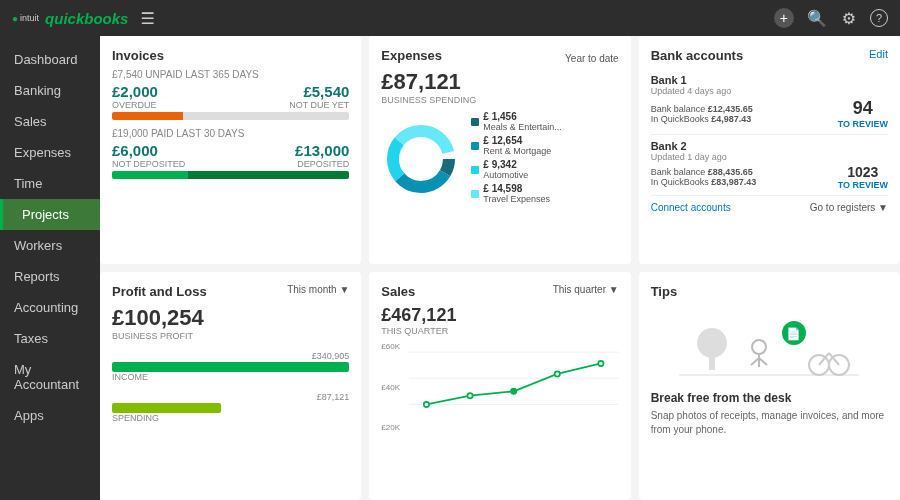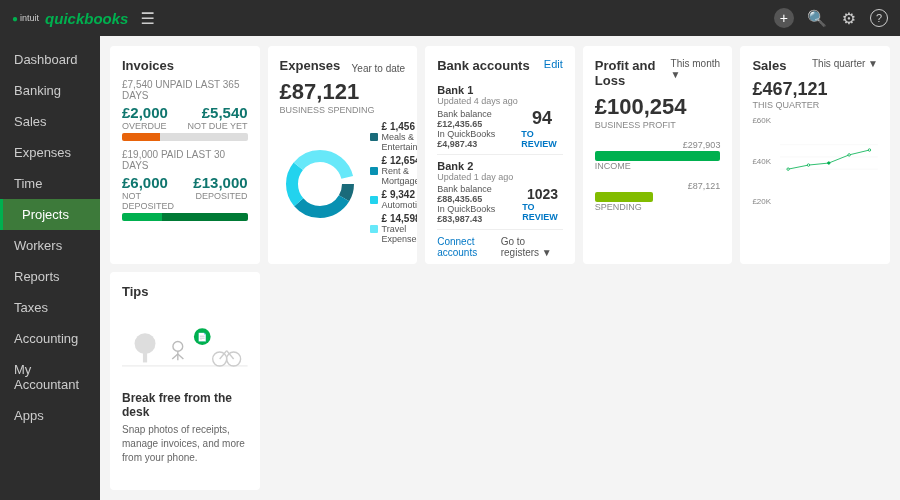--- a/index.html
+++ b/index.html
@@ -41,23 +41,22 @@
       color: #fff;
       background: #3d7a3a;
       border-left: 3px solid #00b04f;
       padding-left: 19px;
     }
 
     
     .content {
       flex: 1;
       overflow: hidden;
-      padding: 10px;
       display: grid;
-      grid-template-columns: 1fr 1fr 1fr 1fr 1fr;
+      grid-template-columns: 1fr 1fr 1fr;
       grid-template-rows: 1fr 1fr;
       gap: 8px;
     }
 
     .card {
       background: #fff;
       border-radius: 4px;
       padding: 12px;
       overflow: hidden;
     }
@@ -165,22 +164,22 @@
 
   <div class="sidebar">
     <div class="sidebar-item">Dashboard</div>
     <div class="sidebar-item">Banking</div>
     <div class="sidebar-item">Sales</div>
     <div class="sidebar-item">Expenses</div>
     <div class="sidebar-item">Time</div>
     <div class="sidebar-item active">Projects</div>
     <div class="sidebar-item">Workers</div>
     <div class="sidebar-item">Reports</div>
+    <div class="sidebar-item">Accounting</div>
     <div class="sidebar-item">Taxes</div>
-    <div class="sidebar-item">Accounting</div>
     <div class="sidebar-item">My Accountant</div>
     <div class="sidebar-item">Apps</div>
   </div>
 
   <div class="content">
 
     <div class="card">
       <div class="card-title">Invoices</div>
       <div class="inv-unpaid">£7,540 UNPAID LAST 365 DAYS</div>
       <div class="inv-row">
@@ -305,21 +304,21 @@
 
     <div class="card">
       <div class="pnl-header">
         <div class="card-title">Profit and Loss</div>
         <div class="period-selector">This month ▼</div>
       </div>
       <div class="pnl-amount">£100,254</div>
       <div class="pnl-label">BUSINESS PROFIT</div>
       <div class="pnl-bar-row">
         <div class="pnl-bar-label">
-          <span>£297,903</span>
+          <span>£340,905</span>
         </div>
         <div class="pnl-bar pnl-income-bar"></div>
         <div style="font-size:9px;color:#888;">INCOME</div>
       </div>
       <div style="height:6px;"></div>
       <div class="pnl-bar-row">
         <div class="pnl-bar-label">
           <span>£87,121</span>
         </div>
         <div class="pnl-bar pnl-spending-bar"></div>

